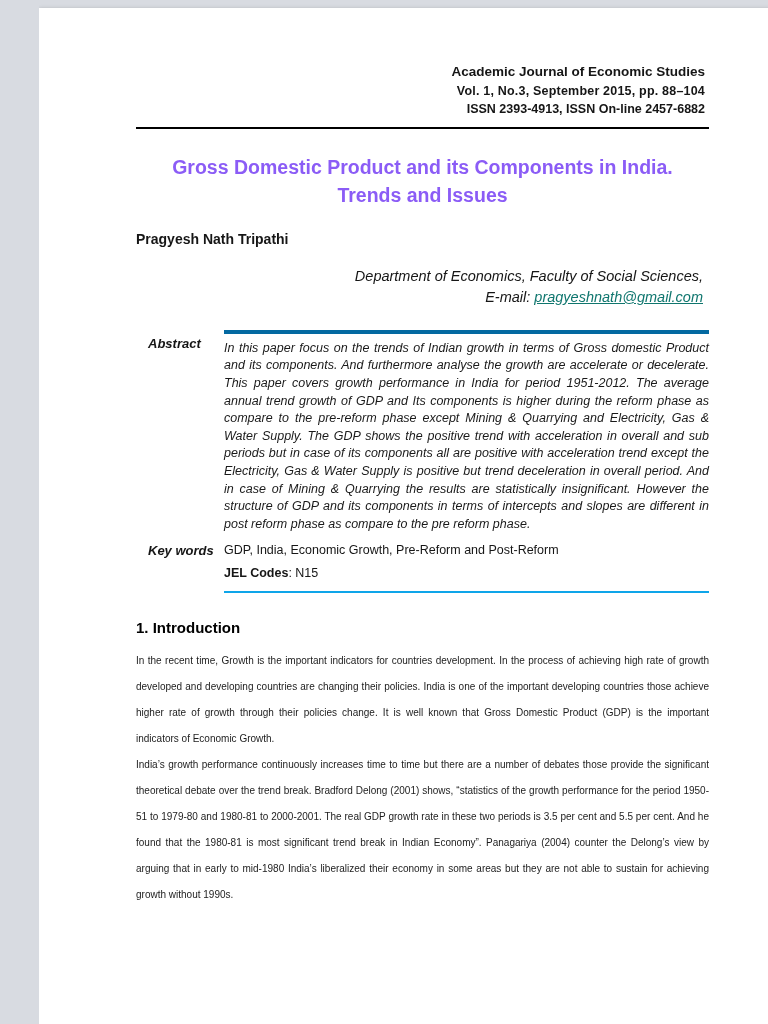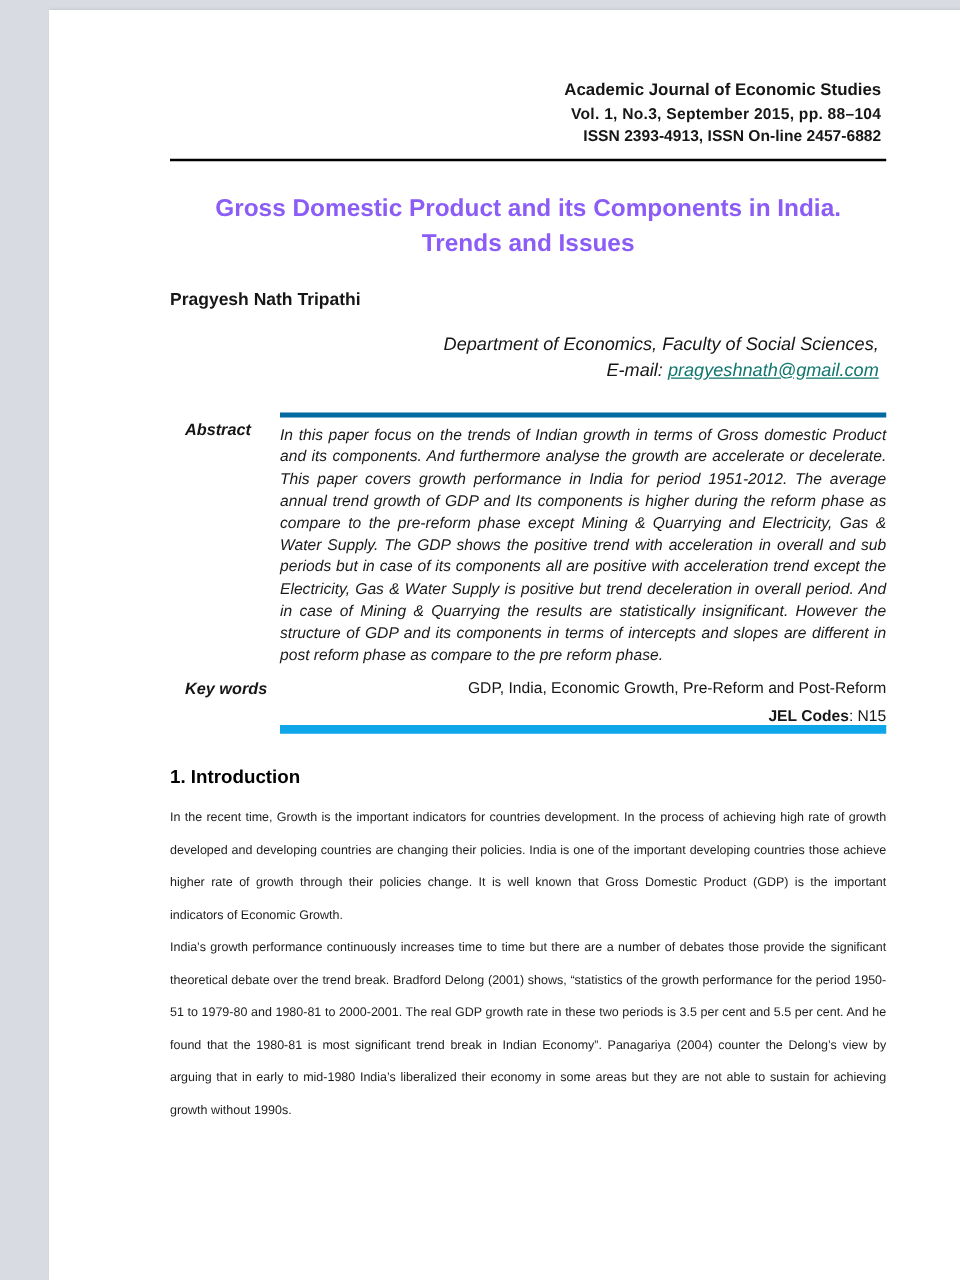--- a/index.html
+++ b/index.html
@@ -31,21 +31,21 @@
   .author { text-align:left; font-weight:bold; font-size:14px; margin-top:22px; padding-right:6px; }
   .affiliation { text-align:right; font-style:italic; font-size:14.5px; line-height:21px; margin-top:19px; padding-right:6px; }
   .email-link { color:#0f766e; text-decoration:underline; cursor:pointer; }
 
   
   .abstract-table { display:grid; grid-template-columns:88px 1fr; margin-top:22px; }
   .at-label { font-weight:bold; font-style:italic; font-size:13px; padding:6px 6px 0 12px; }
   .at-content { border-top:4px solid #0369a1; padding-top:6px; }
   .abstract-text { font-style:italic; font-size:12.5px; line-height:17.6px; text-align:justify; color:#1a1a1a; }
   .kw-label { font-weight:bold; font-style:italic; font-size:13px; padding:10px 6px 0 12px; }
-  .kw-content { padding-top:10px; border-bottom:7px solid #0ea5e9;text-align:right; }
+  .kw-content { padding-top:10px; padding-bottom:11px; border-bottom:2px solid #0ea5e9; }
   .keywords { font-size:12.5px; }
   .jel { font-size:12.5px; margin-top:9px; }
   .jel b { font-weight:bold; }
 
   
   .section-heading { font-size:15px; font-weight:bold; margin-top:26px; color:#000; }
   .body-para { font-size:10px; line-height:26px; text-align:justify; margin-top:12px; color:#1c1c1c; }
   .body-para + .body-para { margin-top:0; }
 </style>
 </head>

